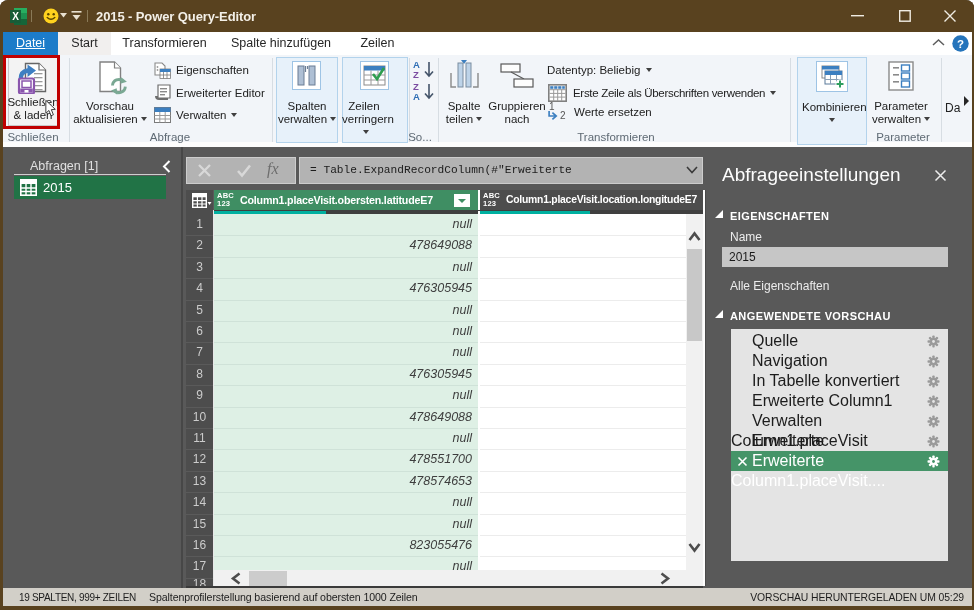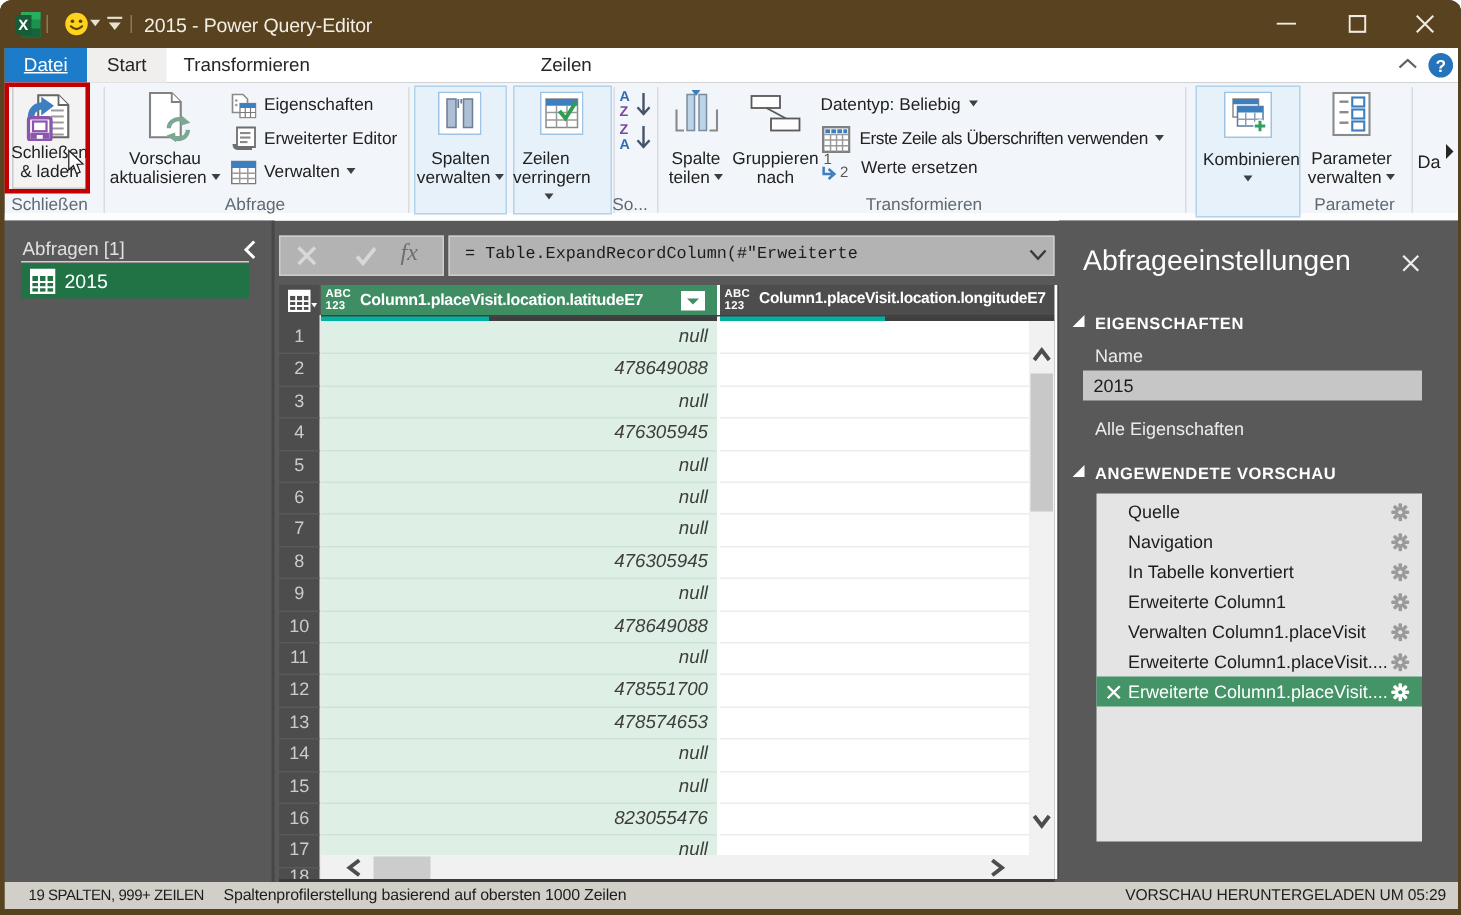--- a/index.html
+++ b/index.html
@@ -1,20 +1,20 @@
 <!DOCTYPE html>
 <html><head><meta charset="utf-8">
 <style>
 html,body{margin:0;padding:0;background:#fff;}
 #win{position:relative;width:974px;height:610px;font-family:"Liberation Sans",sans-serif;overflow:hidden;border-radius:8px 8px 0 0;background:#595959;}
 .abs{position:absolute;}
 .car{display:inline-block;width:0;height:0;border-left:3.5px solid transparent;border-right:3.5px solid transparent;border-top:4px solid #3f3f3f;vertical-align:2px;margin-left:3px;}
 
 #titlebar{position:absolute;left:0;top:0;width:974px;height:32px;background:#59421f;}
-#titletext{position:absolute;left:96px;top:8.5px;color:#f3efe7;font-size:13px;letter-spacing:-0.1px;}
+#titletext{position:absolute;left:96px;top:8.5px;color:#f3efe7;font-size:13px;letter-spacing:-0.1px;font-weight:bold;}
 .tsep{position:absolute;top:10px;width:1px;height:12px;background:#8a7a58;}
 
 #tabbar{position:absolute;left:3px;top:32px;width:969px;height:23px;background:#ffffff;}
 .tab{position:absolute;top:0;height:23px;line-height:23px;text-align:center;font-size:12.5px;color:#262626;}
 #tabdatei{left:0;width:55px;background:#1c7cc9;color:#fff;text-decoration:underline;}
 #tabstart{left:55px;width:53px;background:#f1efee;}
 
 #ribbon{position:absolute;left:3px;top:55px;width:969px;height:91px;background:#f2f5f9;border-bottom:1px solid #d9d9d9;}
 .gdiv{position:absolute;top:58px;width:1px;height:84px;background:#d7dde3;}
 .glabel{position:absolute;top:130px;height:14px;line-height:14px;font-size:11.5px;color:#5f6a74;text-align:center;}
@@ -29,21 +29,21 @@
 #fbtns{position:absolute;left:186px;top:157px;width:110px;height:27px;background:#b3b3b3;border:1px solid #cdcdcd;box-sizing:border-box;}
 #finput{position:absolute;left:299px;top:157px;width:404px;height:27px;background:#b3b3b3;border:1px solid #cdcdcd;box-sizing:border-box;font-family:"Liberation Mono",monospace;font-size:11.2px;color:#1c1c1c;line-height:25px;white-space:pre;overflow:hidden;}
 
 .hdr{position:absolute;top:190px;height:20px;color:#fff;font-size:12px;font-weight:bold;}
 .cellcol{position:absolute;font-size:12.5px;font-style:italic;color:#3e3e3e;}
 .rownum{position:absolute;left:186px;width:27px;color:#cccccc;font-size:12px;text-align:center;}
 .abc{position:absolute;color:#fff;font-size:7.6px;font-weight:bold;line-height:8.2px;letter-spacing:0.2px;}
 
 .sechdr{position:absolute;color:#fff;font-size:11px;font-weight:bold;letter-spacing:0.4px;}
 .ptext{position:absolute;color:#ececec;font-size:12px;}
-.stepitem{position:absolute;left:0;width:217px;height:20px;line-height:20px;font-size:12px;color:#1c1c1c;}
+.stepitem{position:absolute;left:0;width:217px;height:20px;line-height:20px;font-size:16px;color:#1c1c1c;}
 
 #statusbar{position:absolute;left:3px;top:588px;width:969px;height:18px;background:#d2cfc8;font-size:11px;color:#1d1d1d;}
 #statusbar div{position:absolute;top:0;height:18px;line-height:19px;white-space:nowrap;}
 
 #bleft{position:absolute;left:0;top:0;width:3px;height:610px;background:#59421f;}
 #bright{position:absolute;left:972px;top:0;width:2px;height:610px;background:#59421f;}
 #bbot{position:absolute;left:0;top:606px;width:974px;height:4px;background:#59421f;}
 </style></head>
 <body>
 <div id="win">
@@ -79,20 +79,21 @@
       <rect x="0.7" y="0.7" width="10.5" height="10.5" fill="none" stroke="#f0ece2" stroke-width="1.4"></rect>
     </svg>
 <svg class="abs" style="left:944px;top:10px" width="12" height="12" viewBox="0 0 12 12">
       <path d="M0.5 0.5 L11.5 11.5 M11.5 0.5 L0.5 11.5" stroke="#f0ece2" stroke-width="1.4"></path>
     </svg>
 
 <div id="tabbar">
   <div class="tab" id="tabdatei">Datei</div>
   <div class="tab" id="tabstart">Start</div>
   <div class="tab" style="left:112px;width:99px;">Transformieren</div>
+  <div class="tab" style="left:220px;width:116px;">Spalte hinzufügen</div>
   <div class="tab" style="left:336px;width:77px;">Zeilen</div>
 </div>
 <svg class="abs" style="left:932px;top:39px" width="13" height="7" viewBox="0 0 13 7">
       <path d="M1 6 L6.5 1 L12 6" stroke="#5f5f5f" stroke-width="1.5" fill="none"></path>
     </svg>
 <svg class="abs" style="left:952px;top:35px" width="17" height="17" viewBox="0 0 17 17">
   <circle cx="8.5" cy="8.5" r="8.2" fill="#2574bb"></circle>
   <text x="8.5" y="12.7" font-size="11.5" font-weight="bold" fill="#fff" text-anchor="middle" font-family="Liberation Sans">?</text>
 </svg>
 
@@ -247,21 +248,21 @@
   <rect x="13.5" y="20" width="8" height="6" fill="#fff" stroke="#3c7fc0" stroke-width="1.4"></rect>
 </svg>
 <div class="btxt" style="left:871px;top:100px;width:60px">Parameter<br>verwalten<span class="car"></span></div>
 
 <div class="rrow" style="left:945px;top:100px;font-size:12px">Da</div>
 <svg class="abs" style="left:963px;top:96px" width="7" height="10" viewBox="0 0 7 10">
       <path d="M1 0 L6 5 L1 10 Z" fill="#262626"></path>
     </svg>
 
 <div id="leftpanel"></div>
-<div class="abs" style="left:15px;top:159px;font-size:12.5px;color:#e0e0e0">Abfragen [1]</div>
+<div class="abs" style="left:30px;top:159px;font-size:12.5px;color:#e0e0e0">Abfragen [1]</div>
 <svg class="abs" style="left:162px;top:160px" width="9" height="13" viewBox="0 0 9 13">
       <path d="M7.5 1 L2 6.5 L7.5 12" stroke="#fff" stroke-width="2" fill="none"></path>
     </svg>
 <div class="abs" style="left:14px;top:174px;width:152px;height:1px;background:#cfcfcf"></div>
 <div class="abs" style="left:14px;top:176px;width:152px;height:23px;background:#217346"></div>
 <svg class="abs" style="left:20px;top:179px" width="17" height="17" viewBox="0 0 17 17">
   <rect x="0.8" y="0.8" width="15.4" height="15.4" fill="none" stroke="#fff" stroke-width="1.6"></rect>
   <rect x="0.8" y="0.8" width="15.4" height="4.2" fill="#fff"></rect>
   <path d="M6 5 L6 16 M11 5 L11 16 M1 9 L16 9 M1 12.5 L16 12.5" stroke="#fff" stroke-width="1.4"></path>
 </svg>
@@ -283,21 +284,21 @@
 
 <div class="abs" style="left:186px;top:190px;width:27px;height:20px;background:#4d4d4d"></div>
 <svg class="abs" style="left:192px;top:193px" width="20" height="15" viewBox="0 0 20 15">
   <rect x="0.7" y="0.7" width="13.6" height="13.6" fill="none" stroke="#fff" stroke-width="1.4"></rect>
   <rect x="0.7" y="0.7" width="13.6" height="3.6" fill="#fff"></rect>
   <path d="M5.4 4 L5.4 14 M10 4 L10 14 M0.7 7.7 L14.3 7.7 M0.7 11 L14.3 11" stroke="#fff" stroke-width="1.2"></path>
   <path d="M15.5 9 L19.5 9 L17.5 12 Z" fill="#fff"></path>
 </svg>
 <div class="hdr" style="left:214px;width:263.5px;background:#3f8e63"></div>
 <div class="abc" style="left:217px;top:191.5px">ABC<br>123</div>
-<div class="abs" style="left:240px;top:190px;height:20px;line-height:20px;color:#fff;font-size:10.7px;font-weight:bold;letter-spacing:-0.2px">Column1.placeVisit.location.latitudeE7</div>
+<div class="abs" style="left:240px;top:190px;height:20px;line-height:20px;color:#fff;font-size:10.7px;font-weight:bold;letter-spacing:-0.2px">Column1.placeVisit.obersten.latitudeE7</div>
 <div class="abs" style="left:453.5px;top:193.5px;width:16px;height:13.5px;background:#fff"></div>
 <div class="abs" style="left:457.5px;top:198.5px;width:0;height:0;border-left:4px solid transparent;border-right:4px solid transparent;border-top:4.5px solid #3f8e63"></div>
 <div class="hdr" style="left:480px;width:223px;background:#4d4d4d"></div>
 <div class="abc" style="left:483px;top:191.5px">ABC<br>123</div>
 <div class="abs" style="left:506px;top:190px;height:20px;line-height:20px;color:#fff;font-size:10.4px;font-weight:bold;letter-spacing:-0.25px">Column1.placeVisit.location.longitudeE7</div>
 <div class="abs" style="left:477.5px;top:190px;width:2.5px;height:20px;background:#fdfdfd"></div>
 
 <div class="abs" style="left:214px;top:210px;width:489px;height:1px;background:#3f3f3f"></div>
 <div class="abs" style="left:214px;top:211px;width:263.5px;height:3px;background:#3f3f3f"></div>
 <div class="abs" style="left:214px;top:211px;width:112px;height:3px;background:#00b0a0"></div>

